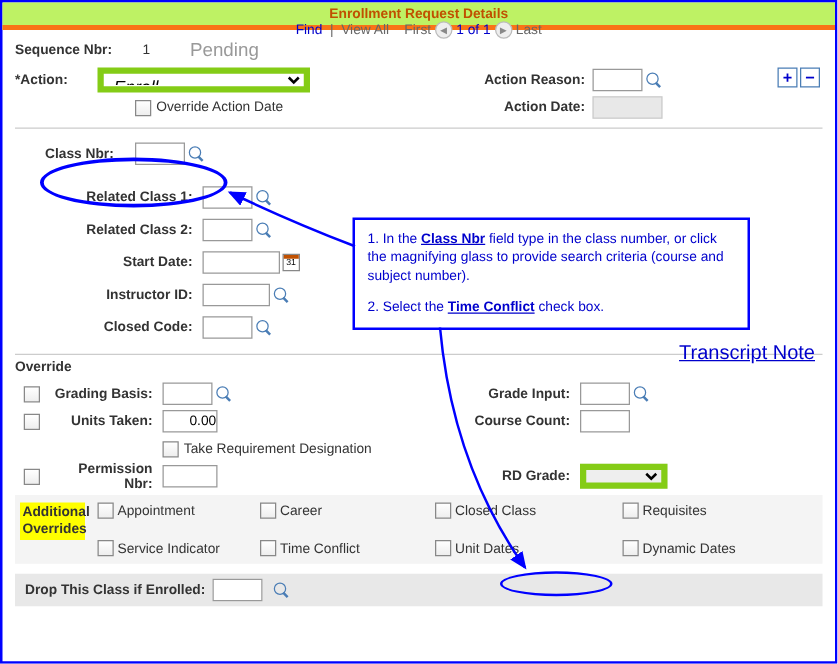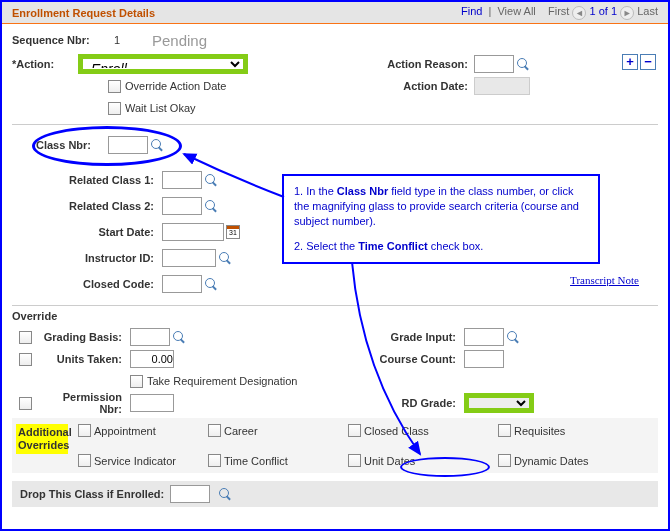--- a/index.html
+++ b/index.html
@@ -11,27 +11,28 @@
     background: #fff;
   }
   .container {
     width: 670px;
     height: 531px;
     border: 2px solid #0000ff;
     position: relative;
     background: #fff;
   }
   .header {
-    background: #e5e5e5;
-    border-bottom: 1px solid #f97316;
+    background: #bef264;
+    border-bottom: 4px solid #f97316;
     padding: 3px 10px;
     display: flex;
     justify-content: space-between;
     align-items: center;
     height: 22px;
+    flex-direction: column;
   }
   .header-title { color: #c05000; font-weight: bold; font-size: 11px; }
   .header-nav { font-size: 11px; color: #0000cc; }
   .header-nav .sep { color: #666; margin: 0 3px; }
   .header-nav .gray { color: #666; }
   .nav-arrow {
     display: inline-block;
     width: 14px; height: 14px;
     border-radius: 50%;
     background: #eee;
@@ -142,21 +143,21 @@
   .section-divider {
     border-top: 1px solid #ccc;
     margin: 6px 0 4px 0;
   }
   .field-col { display: flex; flex-direction: column; gap: 4px; }
   .field-row { display: flex; align-items: center; height: 22px; }
   .field-label { width: 100px; font-weight: bold; text-align: right; padding-right: 8px; }
   .field-label-narrow { width: 92px; font-weight: bold; text-align: right; padding-right: 8px; }
   .override-row { display: flex; align-items: center; height: 22px; }
   .ov-check-col { width: 26px; display: flex; justify-content: center; }
-  .transcript-link { position: absolute; right: 29px; top: 272px; color: #0000cc; font-size: 11px; font-family: Liberation Serif, serif; }
+  .transcript-link { position: absolute; right: 16px; top: 272px; color: #0000cc; font-size: 16px; }
   .additional-overrides {
     background: #f4f4f4;
     padding: 6px 4px;
     display: flex;
     align-items: flex-start;
     margin-top: 4px;
   }
   .ao-label {
     background: #ffff00;
     font-weight: bold;
@@ -203,21 +204,21 @@
     position: absolute;
     left: 280px; top: 172px;
     width: 318px;
     border: 2px solid #0000ff;
     background: #fff;
     padding: 8px 10px;
     color: #0000cc;
     font-size: 11px;
     line-height: 15px;
   }
-  .callout b { color: #0000cc; }
+  .callout b { color: #0000cc; text-decoration: underline; }
   
   .svg-overlay {
     position: absolute;
     left: 0; top: 0;
     width: 670px; height: 531px;
     pointer-events: none;
   }
 </style>
 </head>
 <body>
@@ -265,25 +266,20 @@
     </div>
 
     <div class="row" style="margin-bottom:2px">
       <span style="width:96px"></span>
       <span class="checkbox"></span>
       <span style="margin-left:4px">Override Action Date</span>
       <div style="position:absolute;left:380px;display:flex;align-items:center">
         <span class="label" style="width:92px;text-align:right;padding-right:6px">Action Date:</span>
         <span class="readonly-box"></span>
       </div>
-    </div>
-    <div class="row">
-      <span style="width:96px"></span>
-      <span class="checkbox"></span>
-      <span style="margin-left:4px">Wait List Okay</span>
     </div>
 
     <div class="section-divider"></div>
 
     <div class="row" style="margin:10px 0 14px 24px">
       <span class="label" style="width:72px">Class Nbr:</span>
       <input class="input input-sm" style="">
       <span class="mag-icon"></span>
     </div>
 

